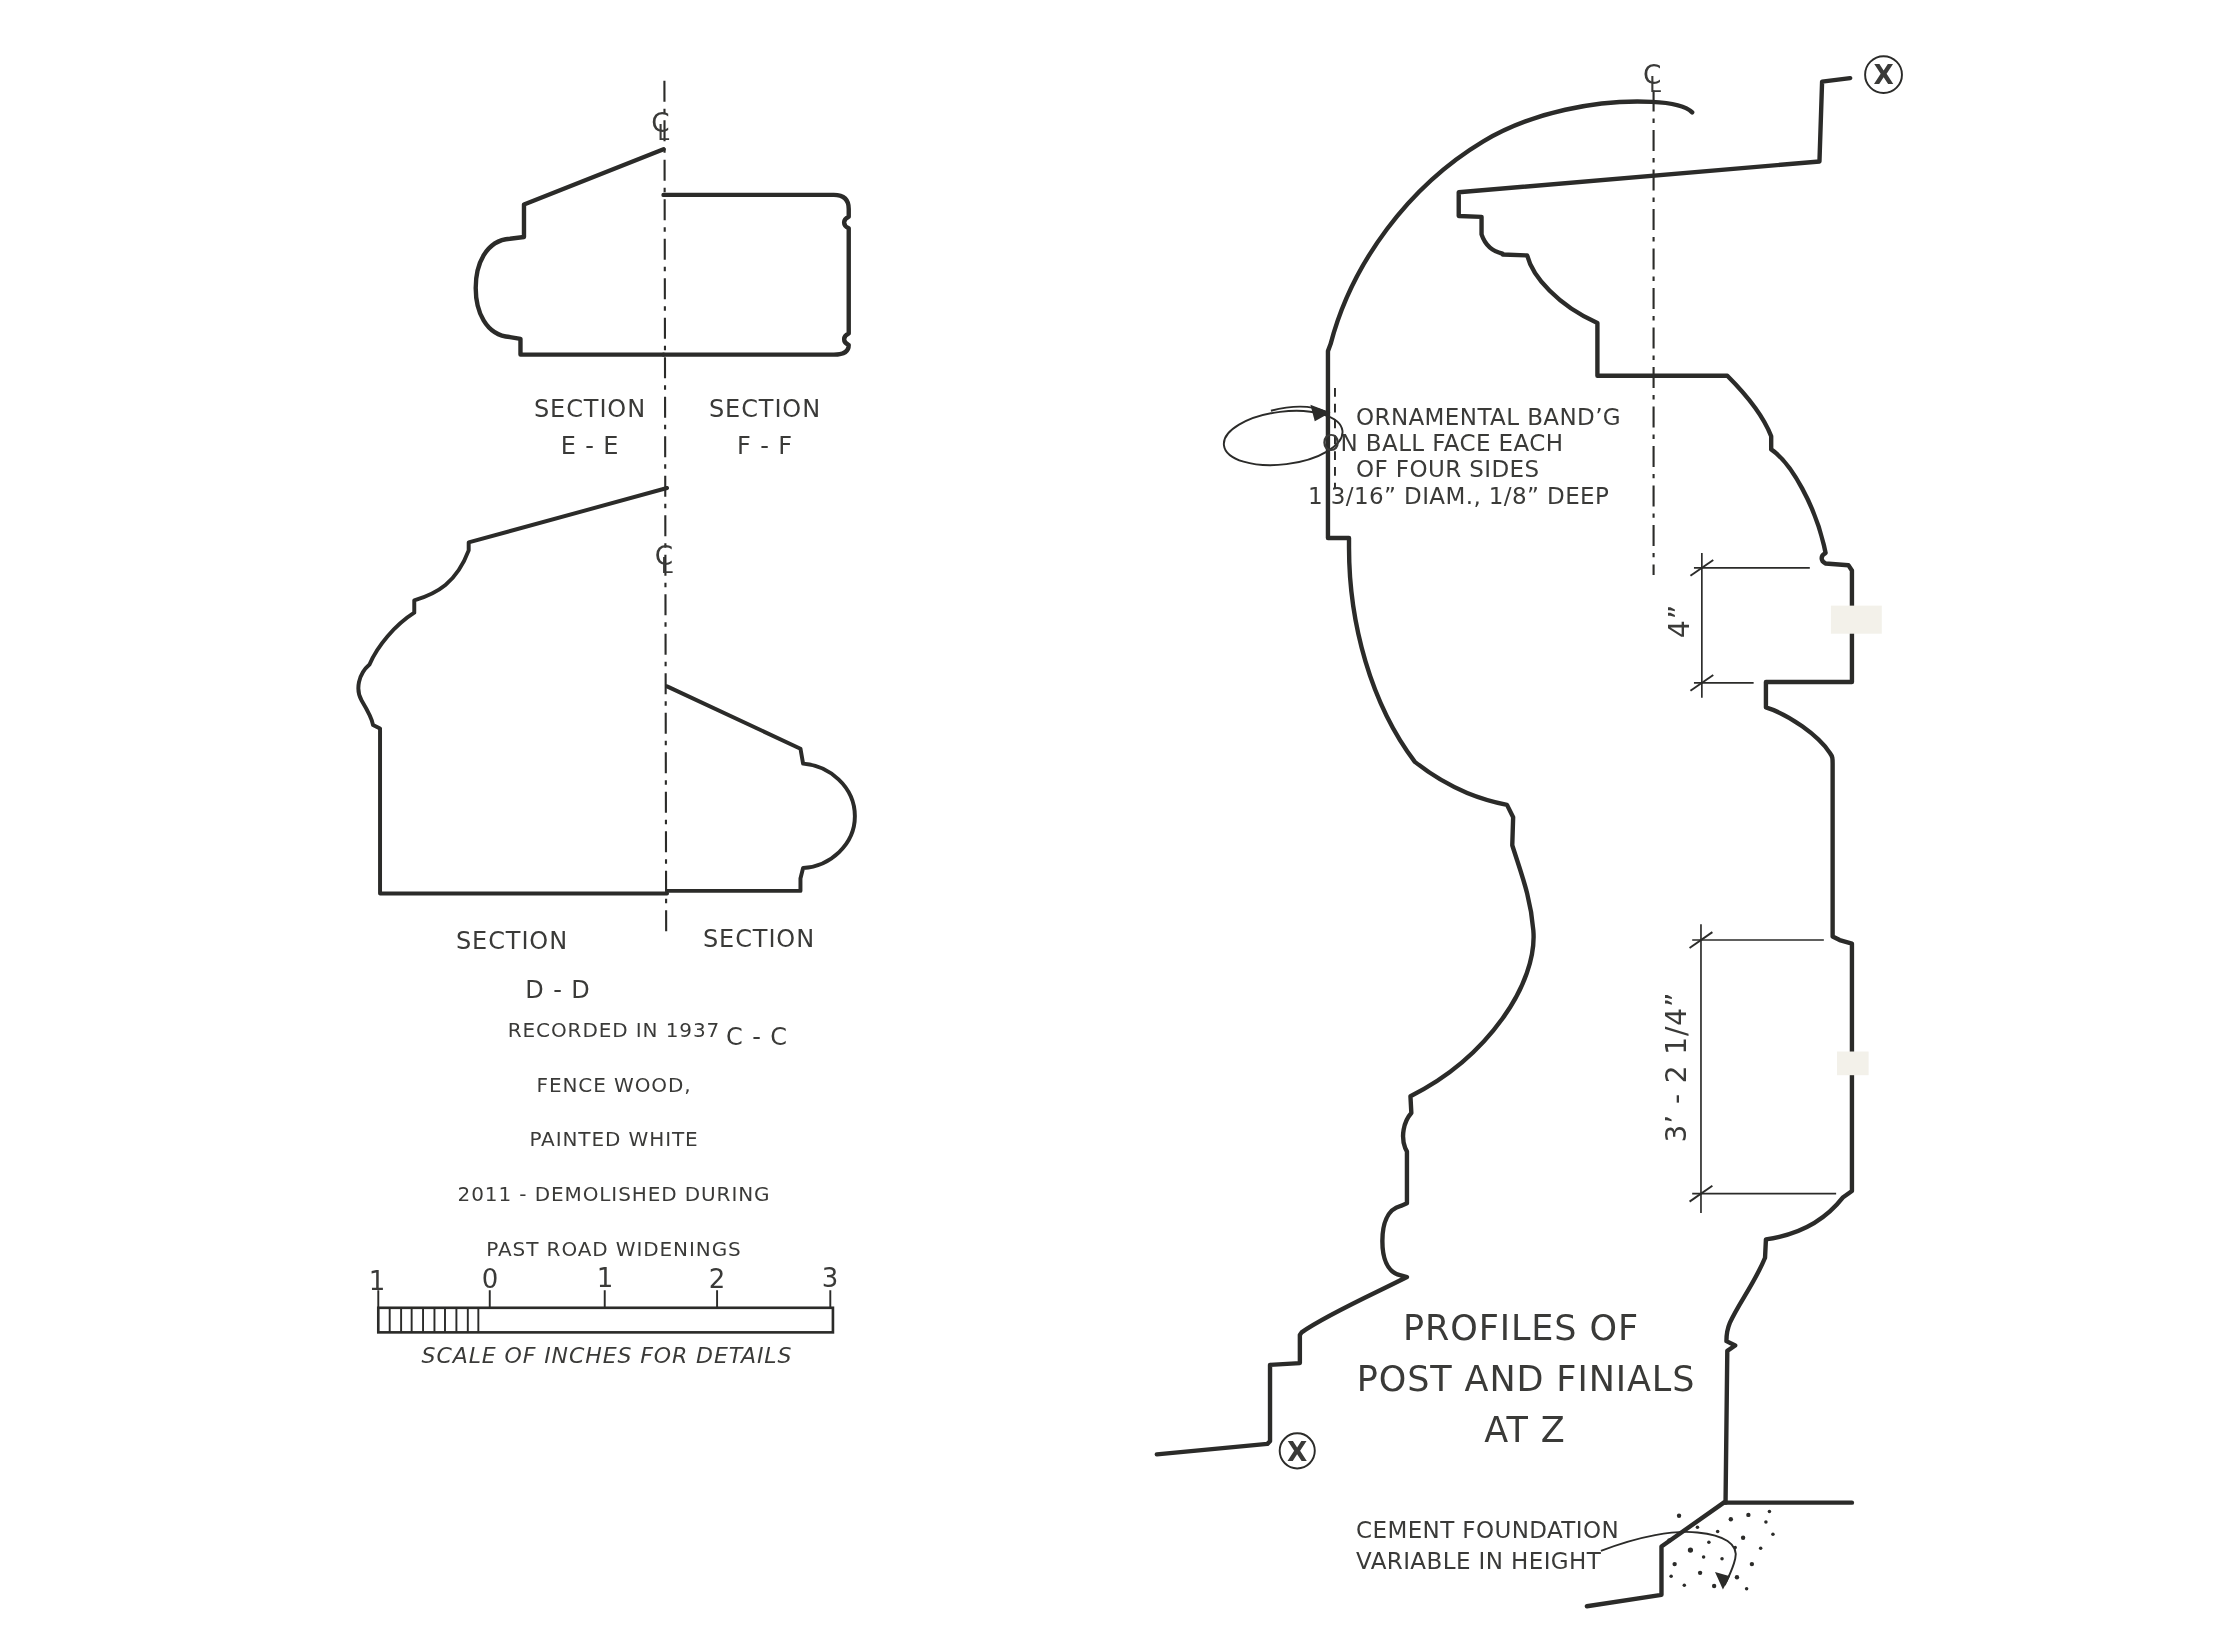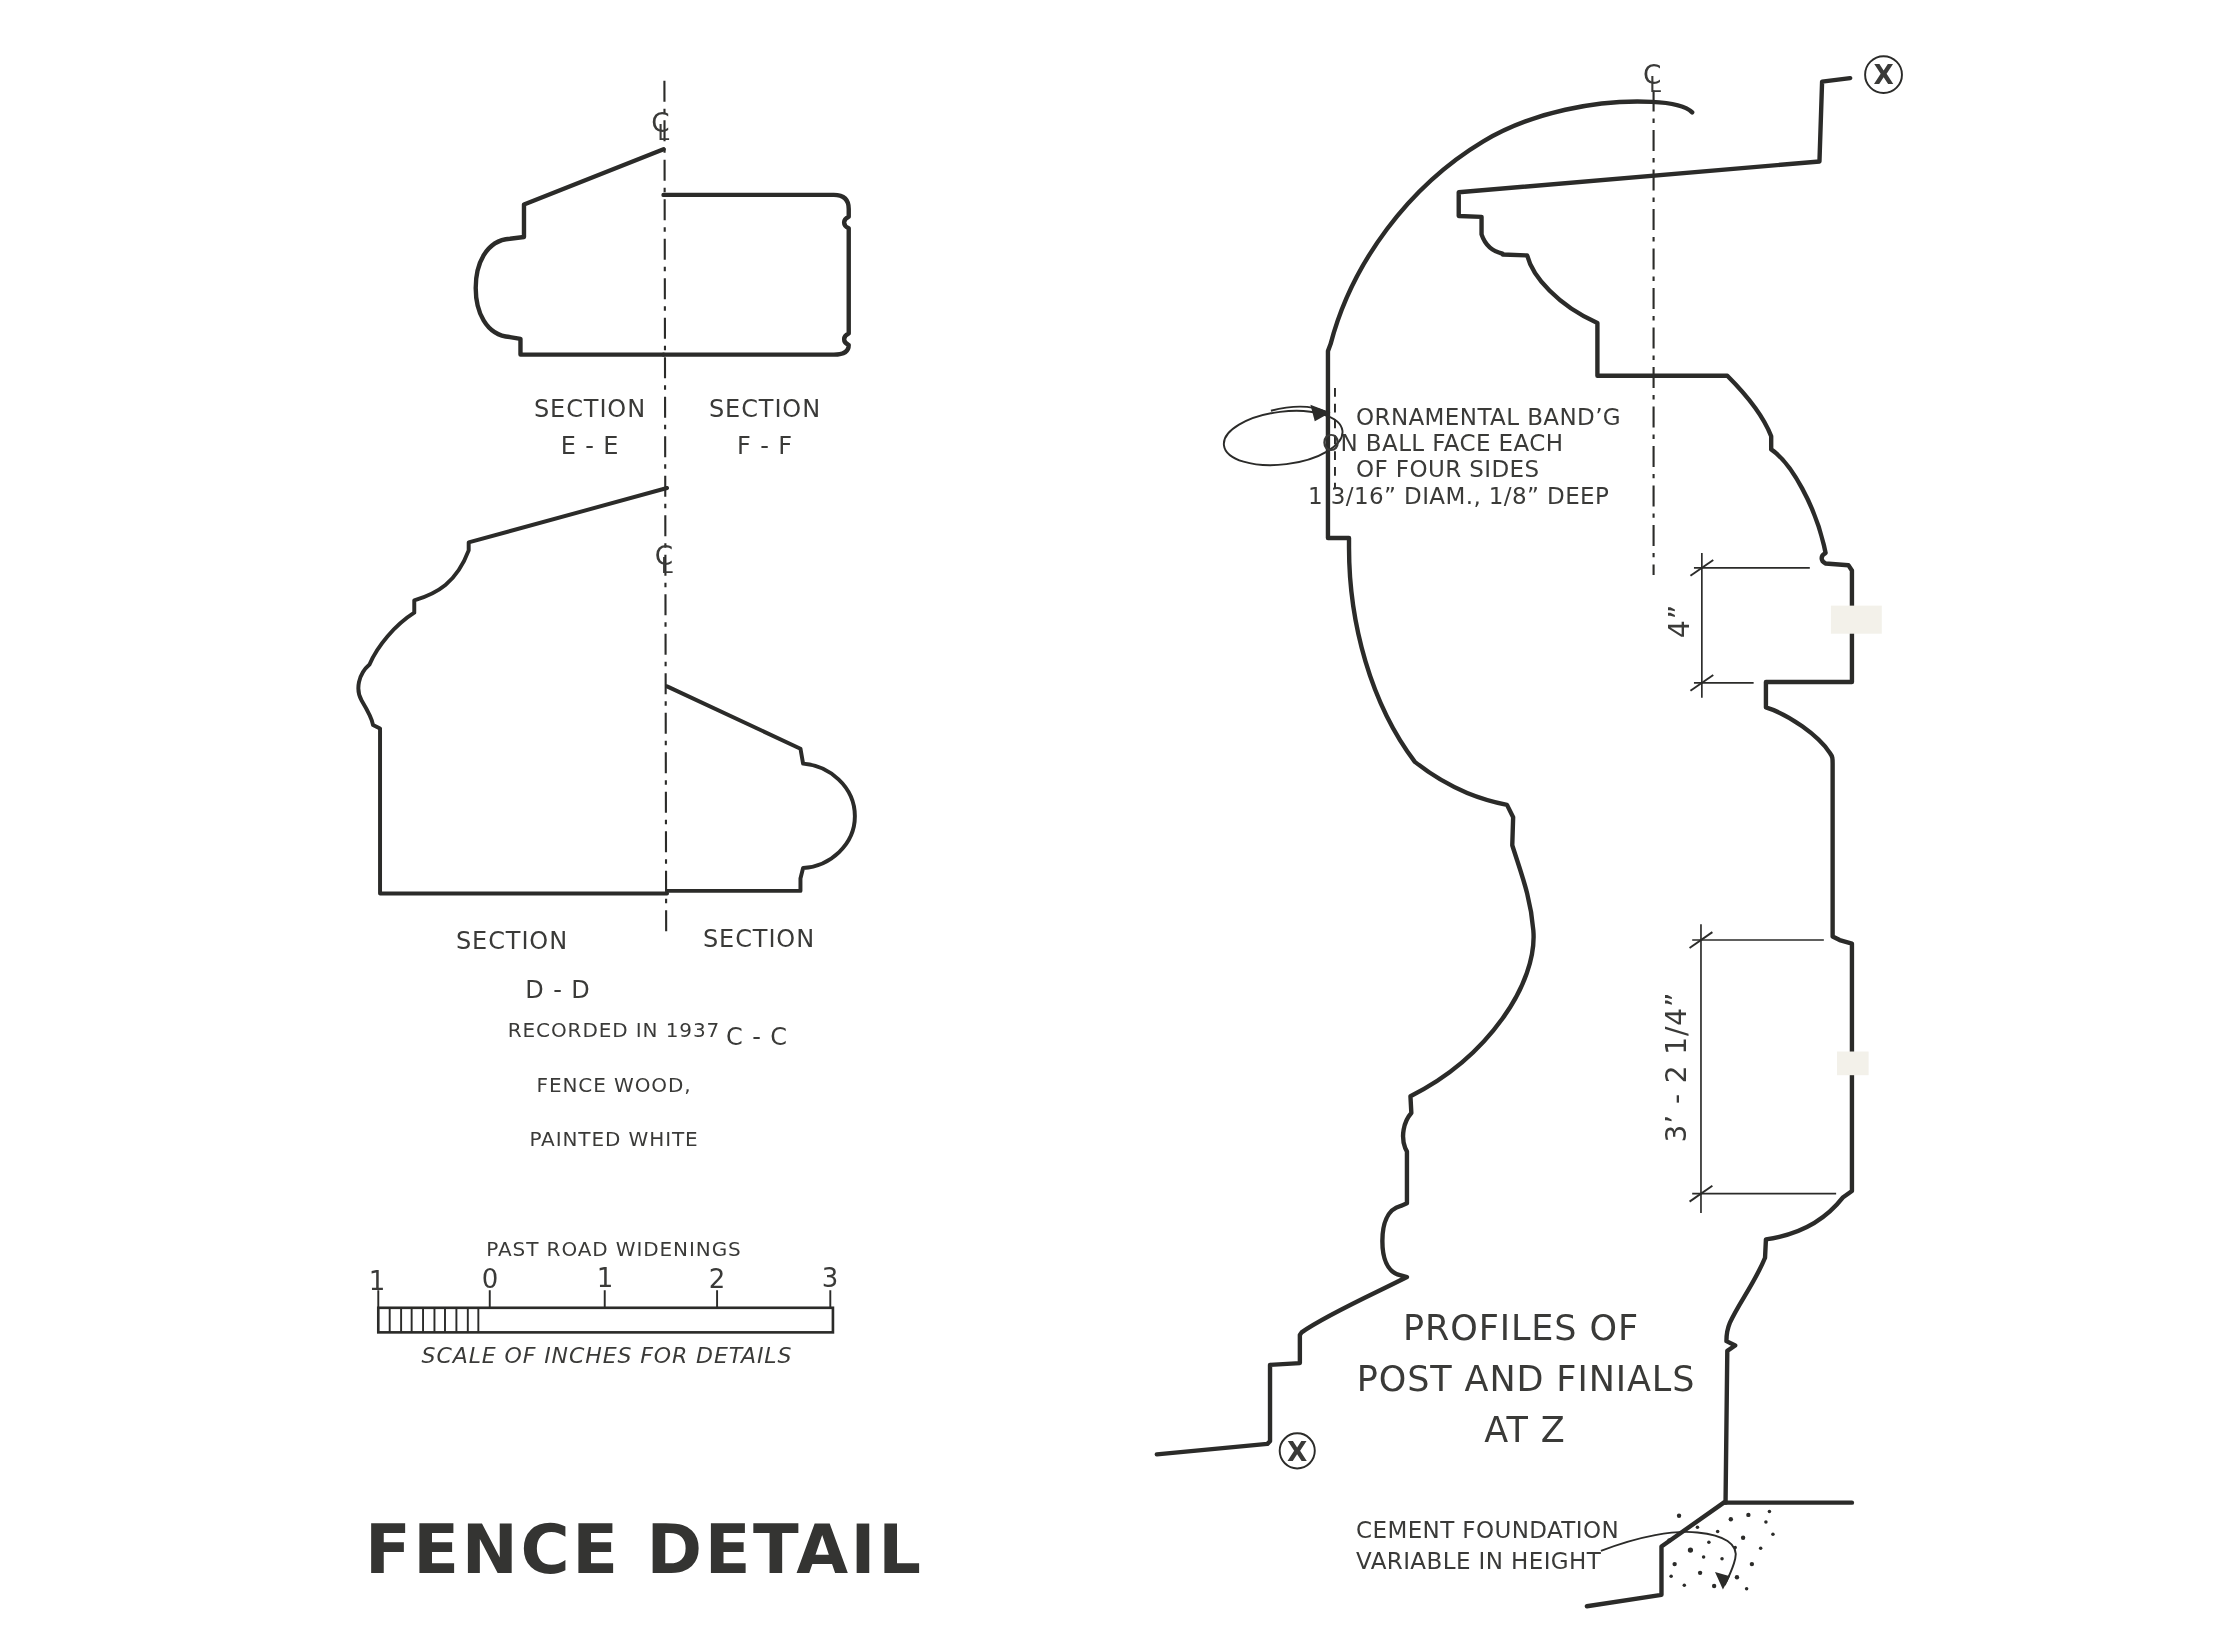--- a/index.html
+++ b/index.html
@@ -211,30 +211,30 @@
   <div class="txt seclabel center" style="left:765px;top:432px;">F - F</div>
 
   <div class="txt seclabel center" style="left:512px;top:927px;">SECTION</div>
   <div class="txt seclabel center" style="left:510px;top:976px;margin-left:48px;">D - D</div>
   <div class="txt seclabel center" style="left:759px;top:925px;">SECTION</div>
   <div class="txt seclabel center" style="left:757px;top:1023px;">C - C</div>
 
   <div class="txt note center" style="left:614px;top:1018px;">RECORDED IN 1937</div>
   <div class="txt note center" style="left:614px;top:1073px;">FENCE WOOD,</div>
   <div class="txt note center" style="left:614px;top:1127px;">PAINTED WHITE</div>
+  <div class="txt note center" style="left:614px;top:1182px;">2011 - DEMOLISHED DURING</div>
   <div class="txt note center" style="left:614px;top:1237px;">PAST ROAD WIDENINGS</div>
 
   <div class="txt ruler-num" style="left:377px;top:1266px;">1</div>
   <div class="txt ruler-num" style="left:490px;top:1264px;">0</div>
   <div class="txt ruler-num" style="left:605px;top:1263px;">1</div>
   <div class="txt ruler-num" style="left:717px;top:1264px;">2</div>
   <div class="txt ruler-num" style="left:830px;top:1263px;">3</div>
   <div class="txt caption center" style="left:607px;top:1343px;font-style:italic;">SCALE OF INCHES FOR DETAILS</div>
 
-  <div class="txt bigtitle" style="left:365px;top:1511px;">FENCE DETAIL</div>
 
   <div class="txt ann" style="left:1356px;top:404px;">ORNAMENTAL BAND’G</div>
   <div class="txt ann" style="left:1322px;top:430px;">ON BALL FACE EACH</div>
   <div class="txt ann" style="left:1356px;top:456px;">OF FOUR SIDES</div>
   <div class="txt ann" style="left:1308px;top:483px;">1 3/16”  DIAM., 1/8” DEEP</div>
 
   <div class="txt dimtxt" style="left:1679px;top:621px;">4”</div>
   <div class="txt dimtxt" style="left:1676px;top:1067px;">3’ - 2 1/4”</div>
 
   <div class="txt profttl center" style="left:1521px;top:1308px;">PROFILES OF</div>

